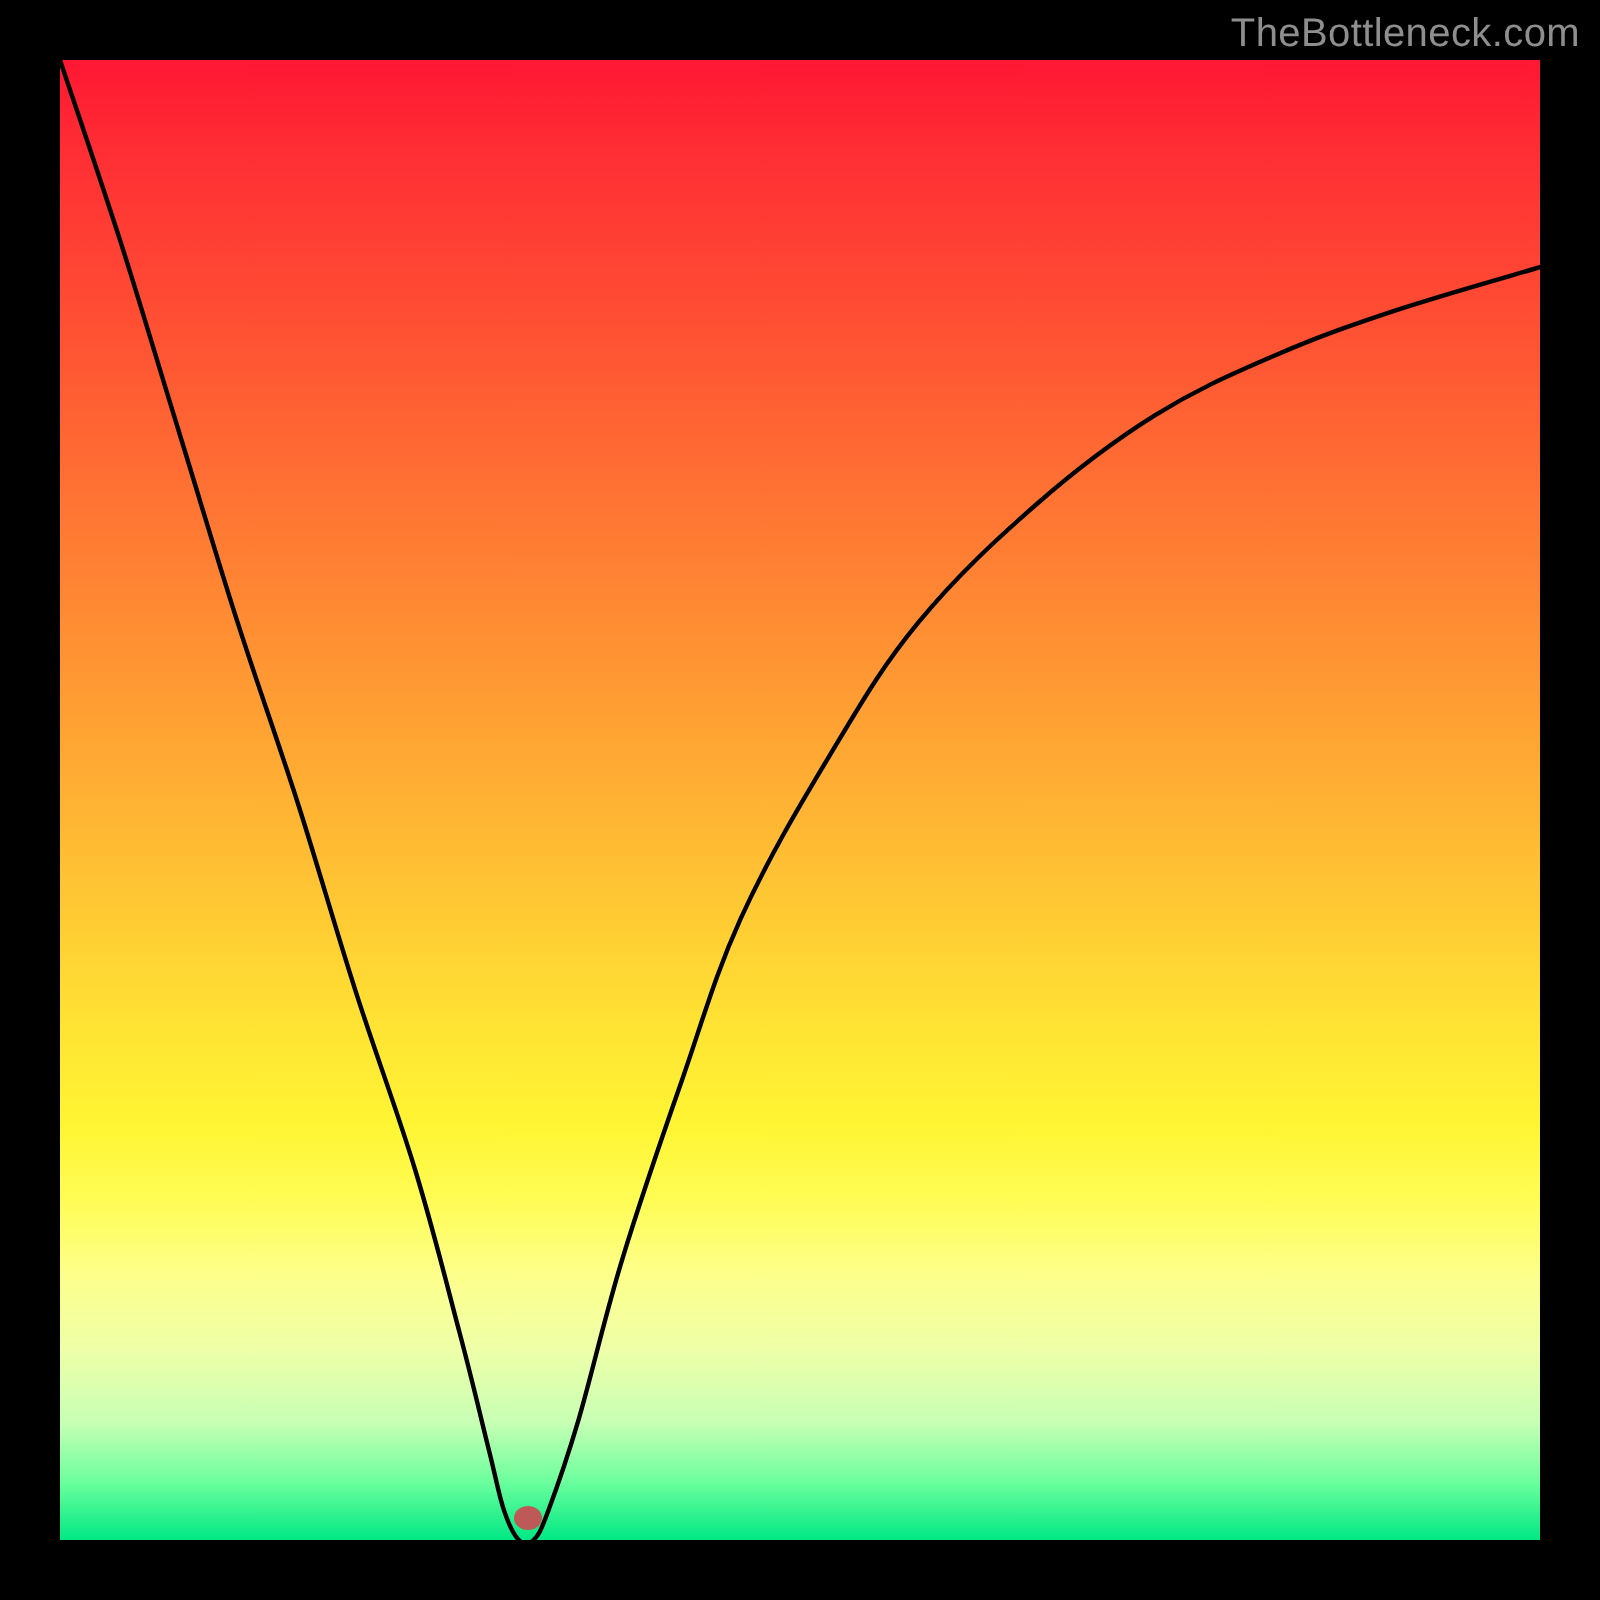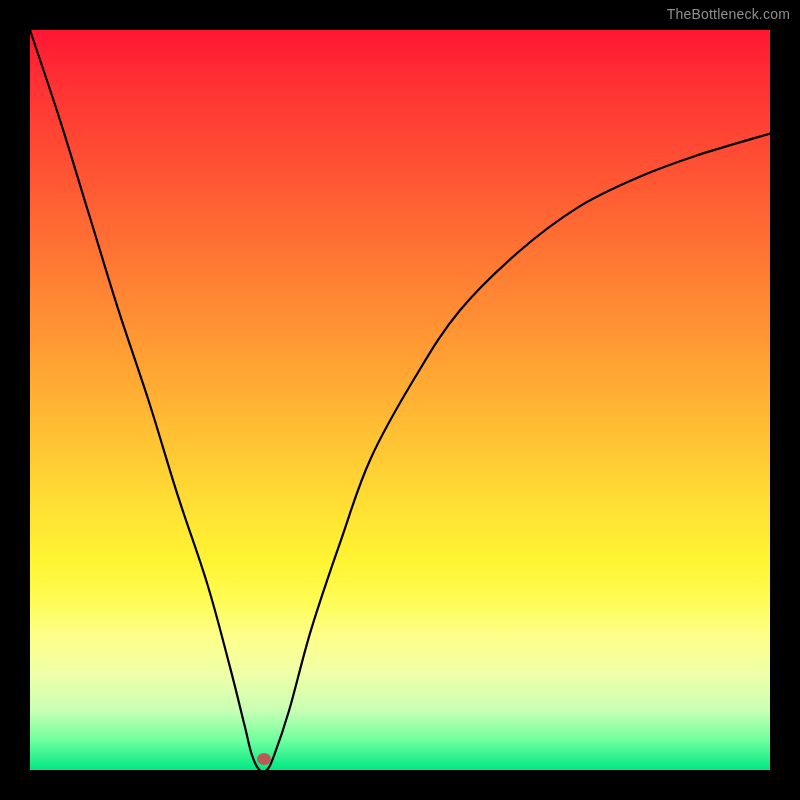--- a/index.html
+++ b/index.html
@@ -56,21 +56,21 @@
     height: 12px;
     background: #bd5a58;
     border-radius: 50% / 50%;
     transform: translate(-50%, -50%);
   }
   .watermark {
     position: absolute;
     top: 6px;
     right: 10px;
     color: #8e8e8e;
-    font-size: 14px;
+    font-size: 20px;
     font-weight: 500;
     letter-spacing: 0.2px;
     user-select: none;
   }
 </style>
 </head>
 <body>
 
 <div class="frame">
 

